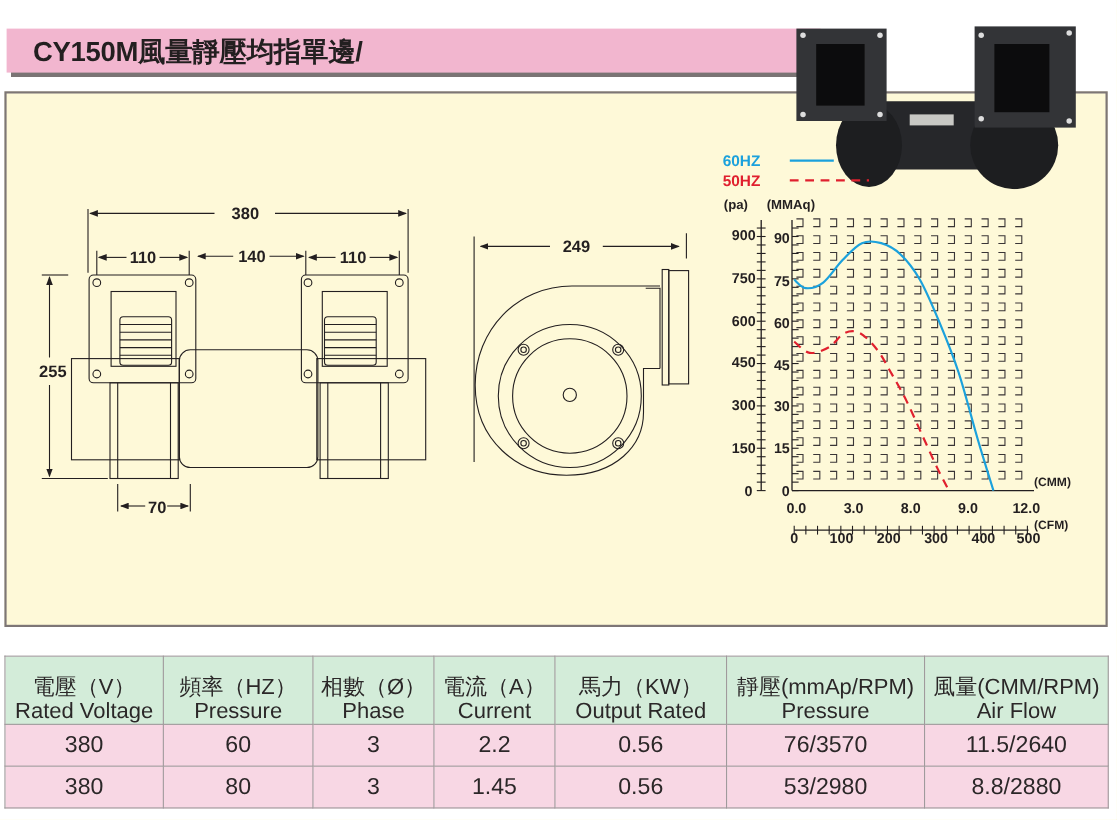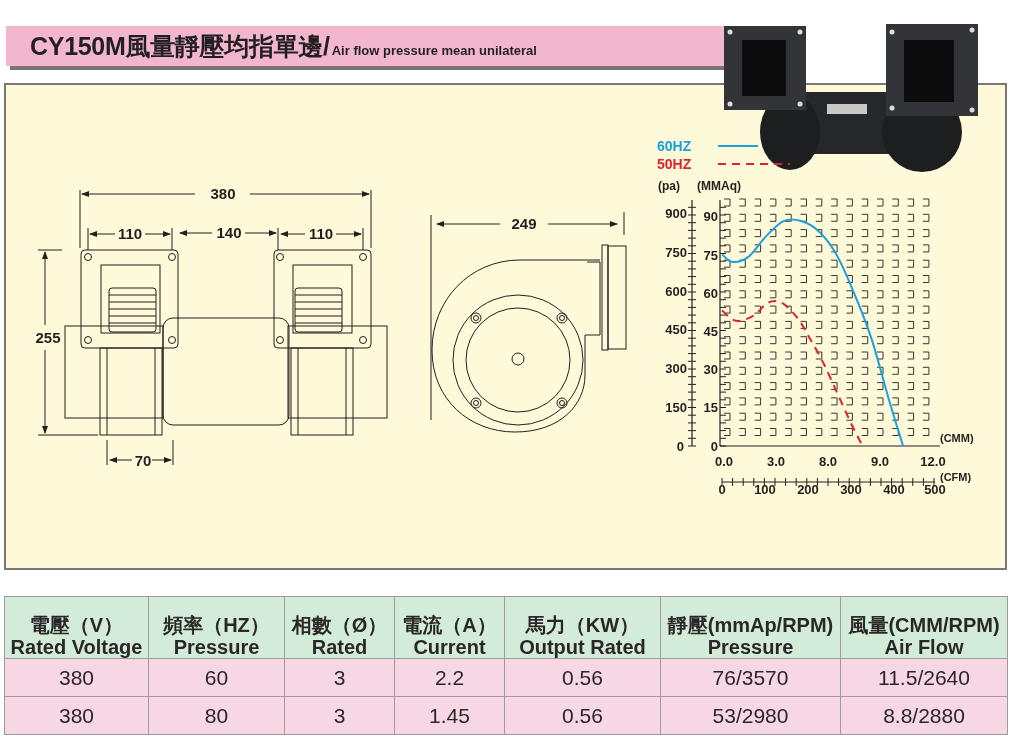--- a/index.html
+++ b/index.html
@@ -24,30 +24,29 @@
   svg.draw { position: absolute; left: 0; top: 0; }
 
   .spec-table {
     position: absolute; left: 4px; top: 596px; width: 1003px;
     border-collapse: collapse; table-layout: fixed;
   }
   .spec-table th, .spec-table td {
     border: 1px solid #a09a9c; text-align: center; color: #2b2728;
     font-family: "Liberation Sans", sans-serif;
   }
-  .spec-table th { background: #d3ecd9; font-weight: bold; font-size: 20px; line-height: 22px; height: 62px; padding-top: 17px; }
+  .spec-table th { background: #d3ecd9; font-weight: normal; font-size: 20px; line-height: 22px; height: 62px; padding-top: 17px; }
   .spec-table td { background: #f8d7e4; font-size: 21px; height: 38px; }
   .th-zh, .th-en { display: block; white-space: nowrap; }
 </style>
 </head>
 <body>
 
 <div class="title-bar">
   <span class="title-main">CY150M風量靜壓均指單邊/</span>
-  <span class="title-sub">Air flow pressure mean unilateral</span>
 </div>
 
 <div class="panel"></div>
 
 <svg class="photo" viewBox="0 0 272 150" width="272" height="150">
 
   <rect x="70" y="70" width="110" height="62" rx="6" fill="#26272a"></rect>
   <rect x="105" y="82" width="40" height="10" fill="#c8c8c4"></rect>
 
   <ellipse cx="68" cy="110" rx="30" ry="38" fill="#1d1e20"></ellipse>
@@ -567,21 +566,21 @@
       <th>
           <span class="th-zh">電壓（V）</span>
           <span class="th-en">Rated Voltage</span>
         </th>
       <th>
           <span class="th-zh">頻率（HZ）</span>
           <span class="th-en">Pressure</span>
         </th>
       <th>
           <span class="th-zh">相數（Ø）</span>
-          <span class="th-en">Rated</span>
+          <span class="th-en">Phase</span>
         </th>
       <th>
           <span class="th-zh">電流（A）</span>
           <span class="th-en">Current</span>
         </th>
       <th>
           <span class="th-zh">馬力（KW）</span>
           <span class="th-en">Output Rated</span>
         </th>
       <th>

